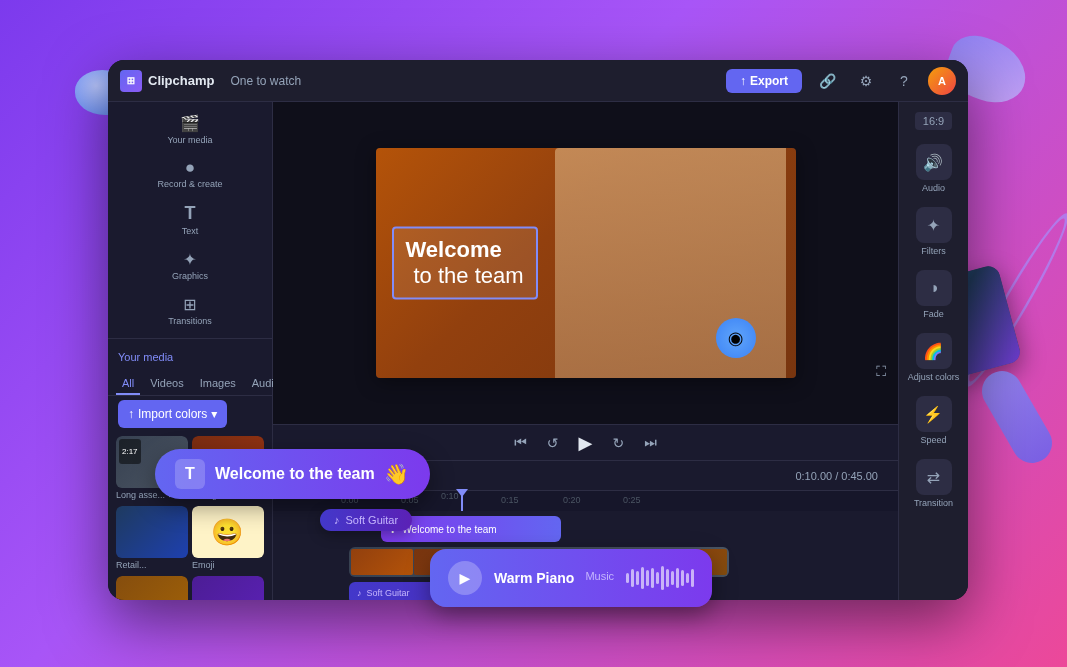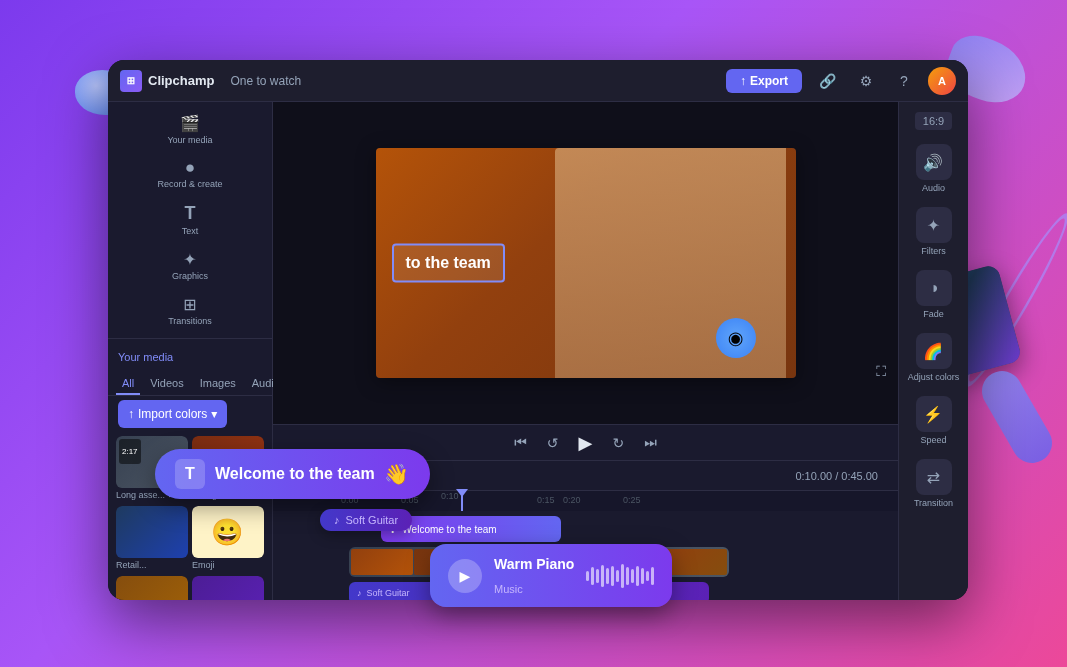--- a/index.html
+++ b/index.html
@@ -362,24 +362,25 @@
       border-radius: 4px;
       padding: 8px 12px;
     }
     .video-text-line1 {
       font-size: 22px;
       font-weight: 700;
       color: white;
       line-height: 1.2;
     }
     .video-text-line2 {
-      font-size: 16px;
-      font-weight: 700;
+      font-size: 22px;
+      font-weight: 400;
       color: white;
       line-height: 1.2;
+      margin-left: 8px;
     }
     .video-cortana {
       position: absolute;
       right: 40px;
       bottom: 20px;
       width: 40px;
       height: 40px;
       background: radial-gradient(circle, #60a5fa, #3b82f6);
       border-radius: 50%;
       display: flex;
@@ -564,21 +565,21 @@
       background: rgba(255,255,255,0.25);
       border-radius: 50%;
       display: flex;
       align-items: center;
       justify-content: center;
       color: white;
       font-size: 14px;
     }
     .piano-info {
       display: flex;
-      flex-direction: column;
+      flex-direction: row;
       gap: 11px;
     }
     .piano-title {
       color: white;
       font-size: 14px;
       font-weight: 600;
     }
     .piano-subtitle {
       color: #c4b5fd;
       font-size: 11px;
@@ -723,20 +724,21 @@
       </div>
     </div>
 
     <div class="editor-area">
 
       <div class="video-preview">
         <div class="video-frame">
           <div class="video-bg">
             <div class="video-person"></div>
             <div class="video-text-overlay">
+              <div class="video-text-line1">Welcome</div>
               <div class="video-text-line2">to the team</div>
             </div>
             <div class="video-cortana">◉</div>
           </div>
         </div>
 
         <div style="position:absolute;right:12px;bottom:44px;color:#94a3b8;font-size:14px;cursor:pointer;">⛶</div>
       </div>
 
       <div class="playback-controls">
@@ -758,21 +760,21 @@
           <div class="time-display">0:10.00 / 0:45.00</div>
         </div>
 
         <div class="timeline-ruler" style="position:relative;height:20px;background:#16162a;padding:0 68px;">
           <div class="playhead" style="position:absolute;left:188px;top:0;bottom:0;width:2px;background:#818cf8;z-index:5;">
             <div class="playhead-triangle"></div>
           </div>
           <span class="ruler-mark" style="left:68px;top:4px;">0:00</span>
           <span class="ruler-mark" style="left:128px;top:4px;">0:05</span>
           <span class="ruler-mark" style="left:168px;top:0;">0:10</span>
-          <span class="ruler-mark" style="left:228px;top:4px;margin-left:36px;">0:15</span>
+          <span class="ruler-mark" style="left:228px;top:4px;">0:15</span>
           <span class="ruler-mark" style="left:290px;top:4px;text-align:right;">0:20</span>
           <span class="ruler-mark" style="left:350px;top:4px;">0:25</span>
         </div>
 
         <div class="timeline-tracks">
 
           <div class="track" style="height:28px;">
             <span class="track-label-left" style="font-size:9px;color:#6b7280;position:absolute;left:0;width:58px;"></span>
             <div style="background:linear-gradient(90deg,#7c3aed,#6366f1);border-radius:6px;margin-left:100px;width:180px;height:26px;display:flex;align-items:center;padding:0 8px;gap:6px;cursor:pointer;">
               <span style="font-size:12px;color:white;font-weight:bold;">T</span>

